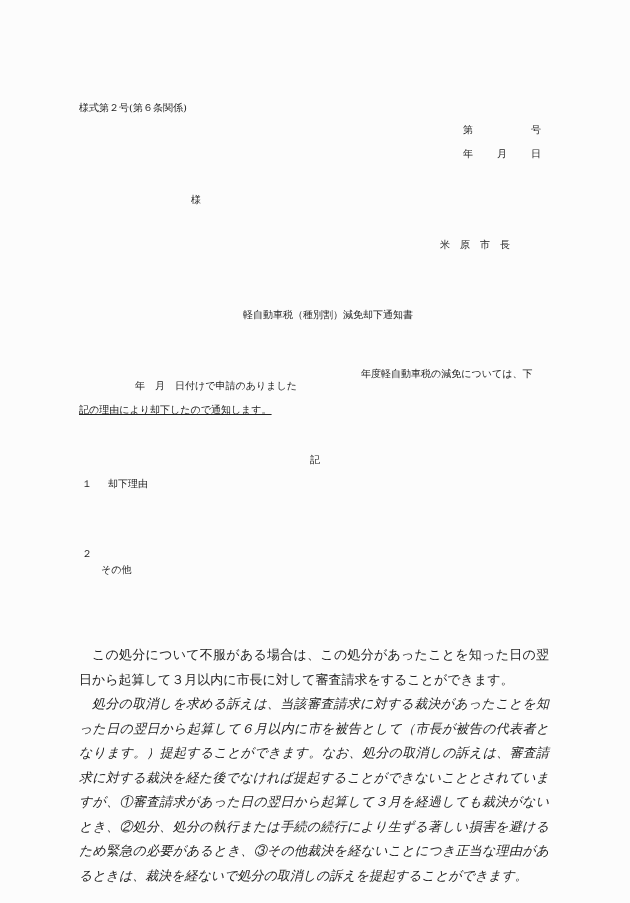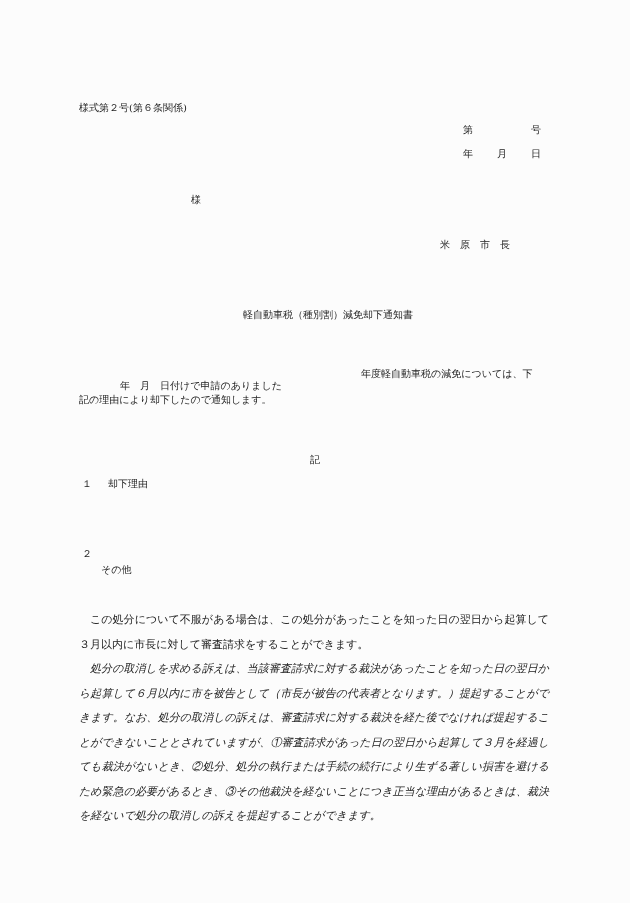--- a/index.html
+++ b/index.html
@@ -7,23 +7,24 @@
     width: 630px; height: 903px;
     background: #fcfcfc;
     font-family: "DejaVu Serif", "Liberation Serif", serif;
     color: #222;
     position: relative;
     overflow: hidden;
   }
   .abs { position: absolute; white-space: nowrap; font-size: 10px; line-height: 16px; }
   .para {
     position: absolute; left: 79px; width: 470px;
-    font-size: 11px; line-height: 24.5px;
+    font-size: 13px; line-height: 24.5px;
     text-align: justify; text-justify: inter-character;
     word-break: break-all;
+    margin-top: 35px;
   }
   .indent { text-indent: 1em; }
 </style>
 </head>
 <body>
 
 <div>
 
   <div class="abs" style="left:79px; top:100px;">様式第２号(第６条関係)</div>
 
@@ -33,23 +34,23 @@
   <div class="abs" style="left:463px; top:146px;">年</div>
   <div class="abs" style="left:497px; top:146px;">月</div>
   <div class="abs" style="left:531px; top:146px;">日</div>
 
   <div class="abs" style="left:191px; top:192px;">様</div>
 
   <div class="abs" style="left:440px; top:237px;">米　原　市　長</div>
 
   <div class="abs" style="left:236px; top:307px;margin-left:7px;">軽自動車税（種別割）減免却下通知書</div>
 
-  <div class="abs" style="left:120px; top:378px;font-family:Liberation Serif, serif;">年　月　日付けで申請のありました</div>
+  <div class="abs" style="left:135px; top:378px;font-family:Liberation Serif, serif;">年　月　日付けで申請のありました</div>
   <div class="abs" style="left:361px; top:366px;">年度軽自動車税の減免については、下</div>
-  <div class="abs" style="left:79px; top:392px;">記の理由により却下したので通知します。</div>
+  <div class="abs" style="left:79px; top:402px;text-decoration:underline;">記の理由により却下したので通知します。</div>
 
   <div class="abs" style="left:310px; top:452px;">記</div>
 
   <div class="abs" style="left:82px; top:476px;">１</div>
   <div class="abs" style="left:108px; top:476px;">却下理由</div>
 
   <div class="abs" style="left:82px; top:546px;">２</div>
   <div class="abs" style="left:101px; top:562px;">その他</div>
 
   <div class="para indent" style="top:608px;">この処分について不服がある場合は、この処分があったことを知った日の翌日から起算して３月以内に市長に対して審査請求をすることができます。</div>

